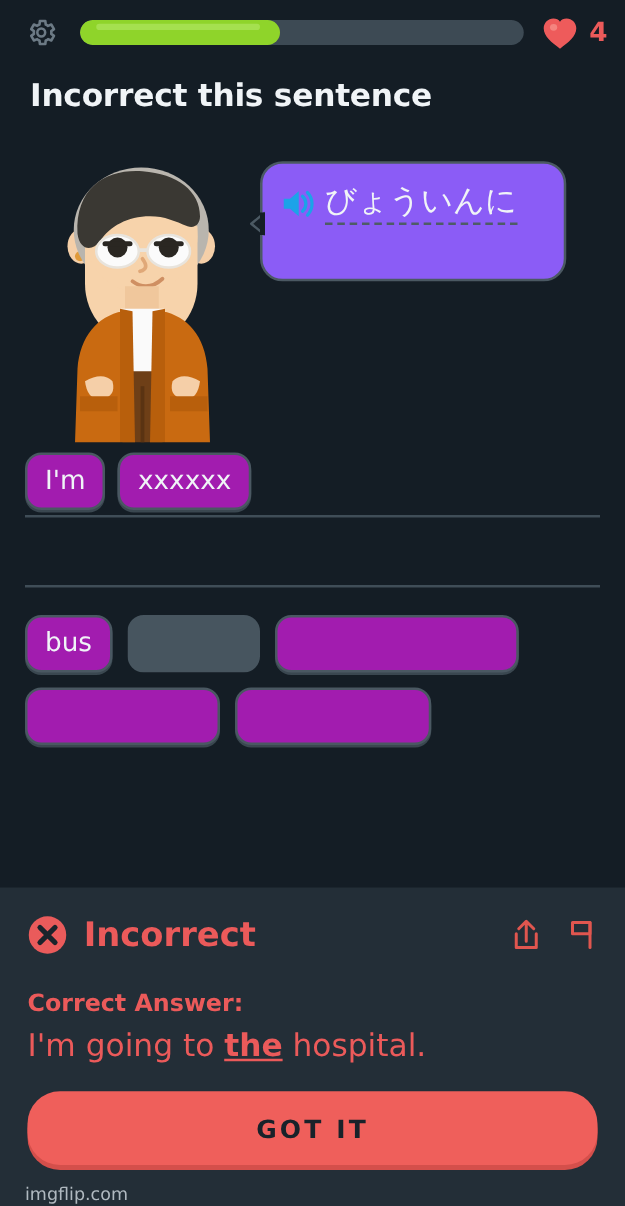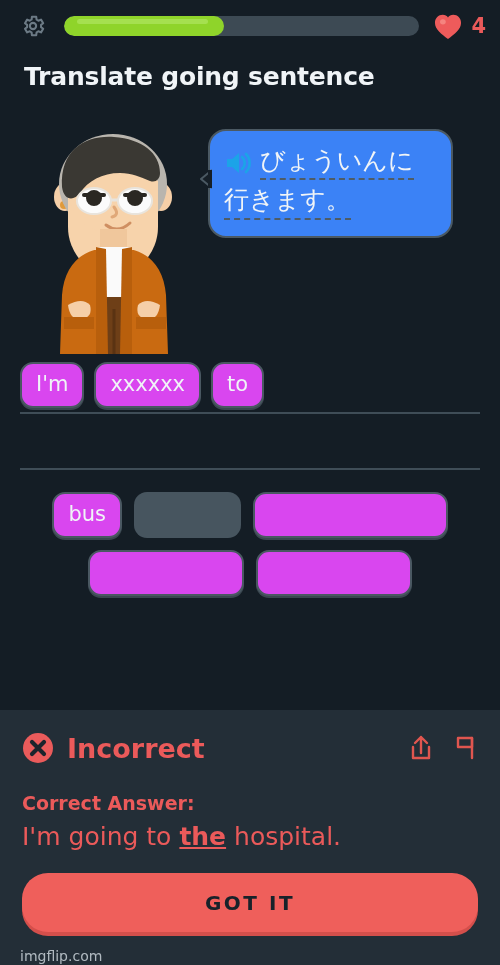--- a/index.html
+++ b/index.html
@@ -99,21 +99,21 @@
   }
 
   .bubble {
     position: absolute;
     left: 208px;
     top: 8px;
     width: 245px;
     min-height: 96px;
     border: 2px solid #4b5963;
     border-radius: 18px;
-    background: #3b82f6;
+    background: #8b5cf6;
     padding: 14px 12px 12px 14px;
   }
 
   .bubble-tail {
     position: absolute;
     left: -12px;
     top: 38px;
     width: 14px;
     height: 24px;
   }
@@ -147,36 +147,35 @@
     gap: 10px;
     border-bottom: 2px solid #3f4d57;
     padding-bottom: 2px;
   }
 
   .answer-row.empty { min-height: 56px; }
 
   .tile {
     border: 2px solid #4a5862;
     border-radius: 13px;
-    background: #d946ef;
+    background: #a21caf;
     color: #f0f4f7;
     font-size: 21px;
     padding: 8px 14px 10px;
     white-space: nowrap;
     cursor: pointer;
     box-shadow: 0 2px 0 #3a4750;
   }
 
   
   .bank {
     padding: 22px 20px 0;
     display: flex;
     flex-wrap: wrap;
     gap: 12px 12px;
-    justify-content: center;
   }
 
   .tile-used {
     border: 2px solid transparent;
     border-radius: 13px;
     background: #47555f;
     font-size: 21px;
     padding: 8px 14px 10px;
     color: transparent;
     white-space: nowrap;
@@ -282,21 +281,21 @@
 
   <div class="hearts">
     <svg width="30" height="27" viewBox="0 0 32 29">
       <path d="M16 28C9 22.5 2 17.6 2 10.4 2 5.7 5.8 2 10.3 2c2.5 0 4.6 1.1 5.7 2.7C17.1 3.1 19.2 2 21.7 2 26.2 2 30 5.7 30 10.4 30 17.6 23 22.5 16 28z" fill="#ee5b5b"></path>
       <ellipse cx="10.5" cy="9.5" rx="3.1" ry="2.9" fill="#f5847f"></ellipse>
     </svg>
     <span class="heart-count">4</span>
   </div>
 </div>
 
-<div class="title">Translate going sentence</div>
+<div class="title">Incorrect this sentence</div>
 
 <div class="prompt">
 
   <svg class="character" viewBox="0 0 160 225">
 
     <ellipse cx="27" cy="68" rx="11" ry="14" fill="#f5cfa8"></ellipse>
     <ellipse cx="123" cy="68" rx="11" ry="14" fill="#f5cfa8"></ellipse>
     <circle cx="26" cy="76" r="4" fill="#e09a3a"></circle>
 
     <ellipse cx="75" cy="55" rx="54" ry="50" fill="#b9b5ae"></ellipse>
@@ -345,31 +344,27 @@
 
     <div class="bubble-line">
       <svg width="28" height="26" viewBox="0 0 28 26">
         <path d="M3 9 h5 L15 3 v20 L8 17 H3 z" fill="#1ca3e8"></path>
         <path d="M18 7 a8 8 0 0 1 0 12" stroke="#1ca3e8" stroke-width="2.6" fill="none" stroke-linecap="round"></path>
         <path d="M22 4 a13 13 0 0 1 0 18" stroke="#1ca3e8" stroke-width="2.6" fill="none" stroke-linecap="round"></path>
       </svg>
       <span class="jp">びょういんに</span>
     </div>
 
-    <div class="bubble-line">
-      <span class="jp">行きます。</span>
-    </div>
   </div>
 </div>
 
 <div class="answer-area">
   <div class="answer-row" id="answer-row-1">
       <div class="tile">I'm</div>
       <div class="tile">xxxxxx</div>
-      <div class="tile">to</div>
     </div>
   <div class="answer-row empty" id="answer-row-2"></div>
 </div>
 
 <div class="bank" id="word-bank">
     <div class="tile">bus</div>
     <div class="tile-used">xxxxxx</div>
     <div class="tile" style="color: transparent; flex-basis: 195px;">xxxxxxxxxx</div>
     <div class="tile" style="color: transparent; flex-basis: 80px;">xxxxxxxxxx</div>
     <div class="tile" style="color: transparent; flex-basis: 80px;">xxxxxxxxxx</div>

